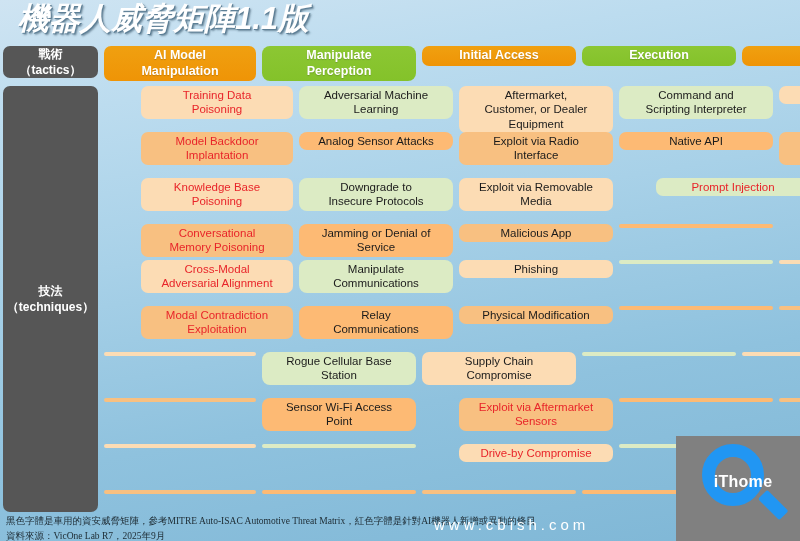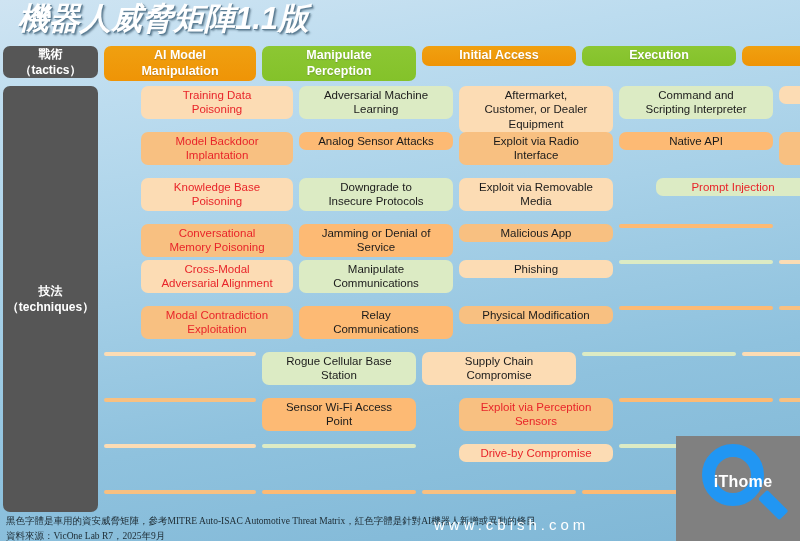--- a/index.html
+++ b/index.html
@@ -59,21 +59,21 @@
   .hdr.green{background:linear-gradient(#8cc733,#84c22a);}
 
   
   .o1{background:#fcdcb4;}
   .o2{background:#f8c081;}
   .g1{background:#dcebc4;}
   .g2{background:#fdba74;}
 
   
   .c-ai {width:152px;min-width:152px;}
-  .c-mp {width:154px;min-width:154px;}
+  .c-mp {width:154px;min-width:154px;border-radius:8px;}
   .c-ia {width:154px;min-width:154px;}
   .c-ex {width:154px;min-width:154px;}
   .c-pe {width:152px;min-width:152px;}
 
   
   #footer{
     position:absolute;left:6px;top:514px;width:700px;
     font-family:"Liberation Serif","DejaVu Serif",serif;
     font-size:9.5px;color:#1d2b33;line-height:1.55;
   }
@@ -174,21 +174,21 @@
         <div class="row" style="height: 46px;">
           <div class="cell o1 c-ai"></div>
           <div class="cell g1 c-mp">Rogue Cellular Base Station</div>
           <div class="cell o1 c-ia">Supply Chain Compromise</div>
           <div class="cell g1 c-ex"></div>
           <div class="cell o1 c-pe"></div>
         </div>
         <div class="row" style="height: 46px;">
           <div class="cell o2 c-ai"></div>
           <div class="cell g2 c-mp">Sensor Wi-Fi Access Point</div>
-          <div class="cell o2 c-ia red">Exploit via Perception Sensors</div>
+          <div class="cell o2 c-ia red">Exploit via Aftermarket Sensors</div>
           <div class="cell g2 c-ex"></div>
           <div class="cell o2 c-pe"></div>
         </div>
         <div class="row" style="height: 46px;">
           <div class="cell o1 c-ai"></div>
           <div class="cell g1 c-mp"></div>
           <div class="cell o1 c-ia red">Drive-by Compromise</div>
           <div class="cell g1 c-ex"></div>
           <div class="cell o1 c-pe"></div>
         </div>

